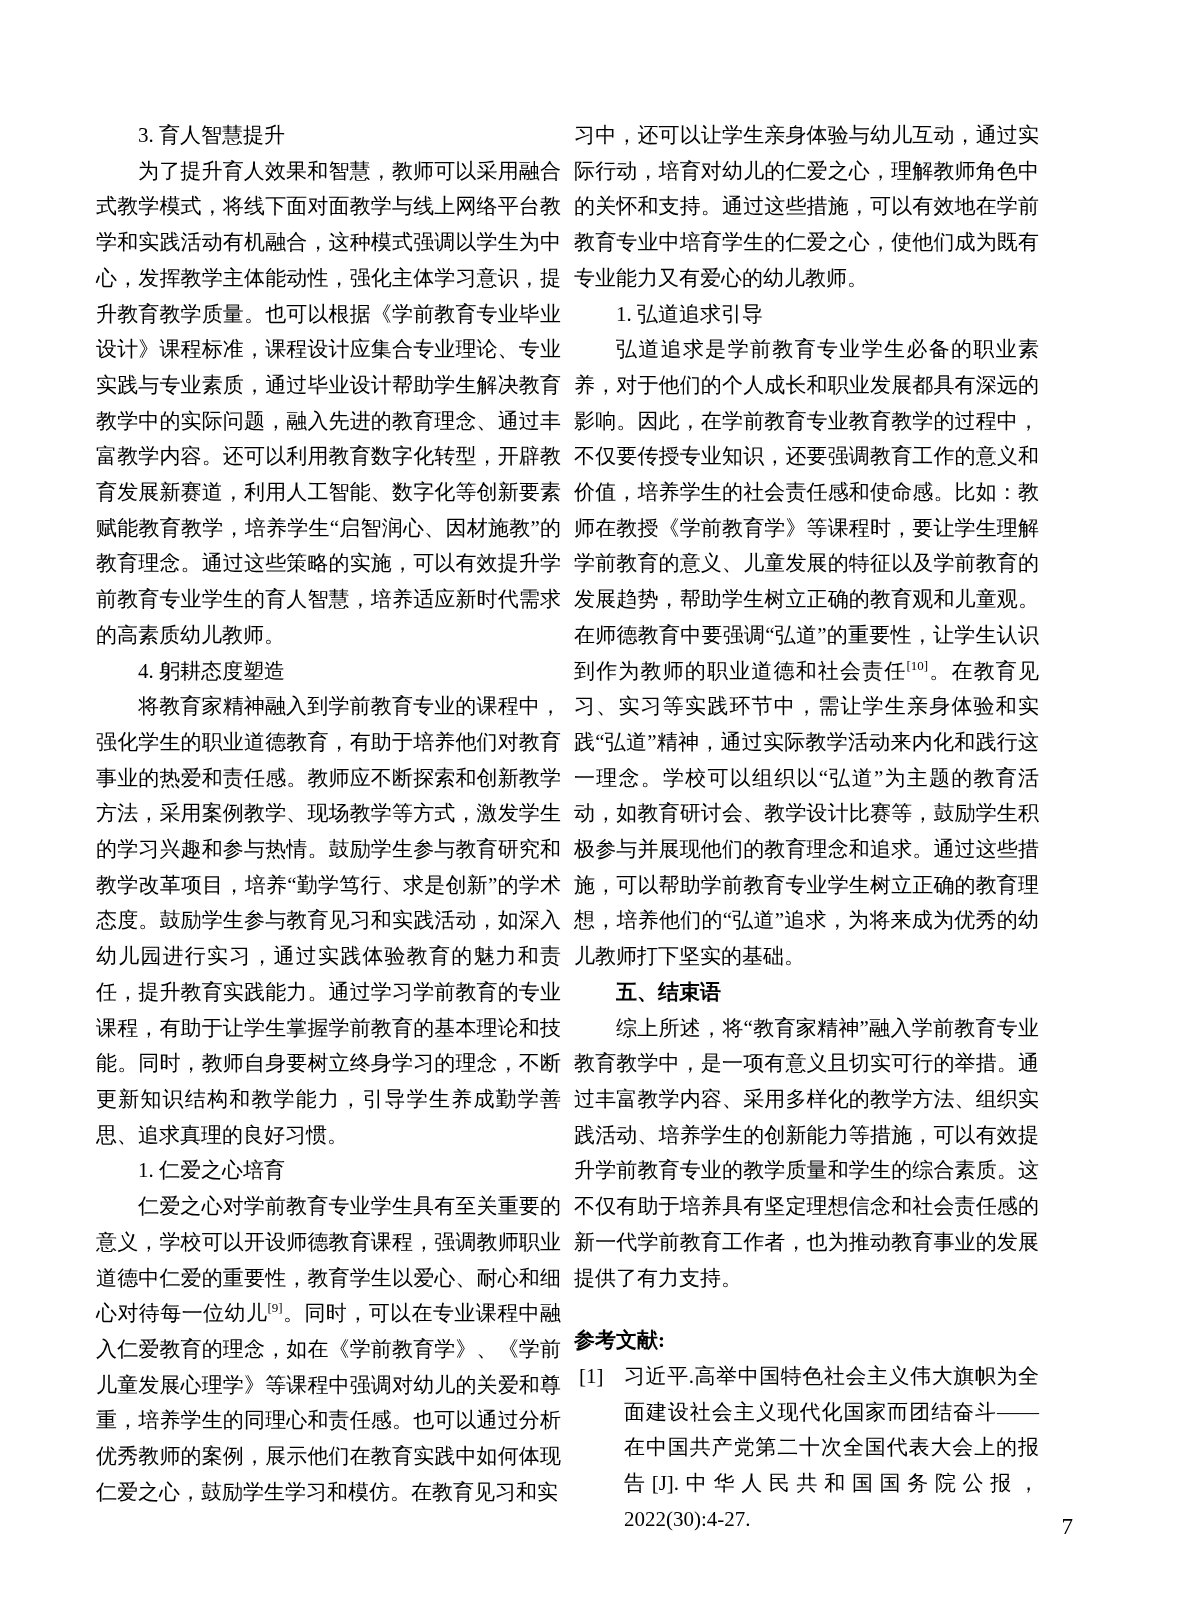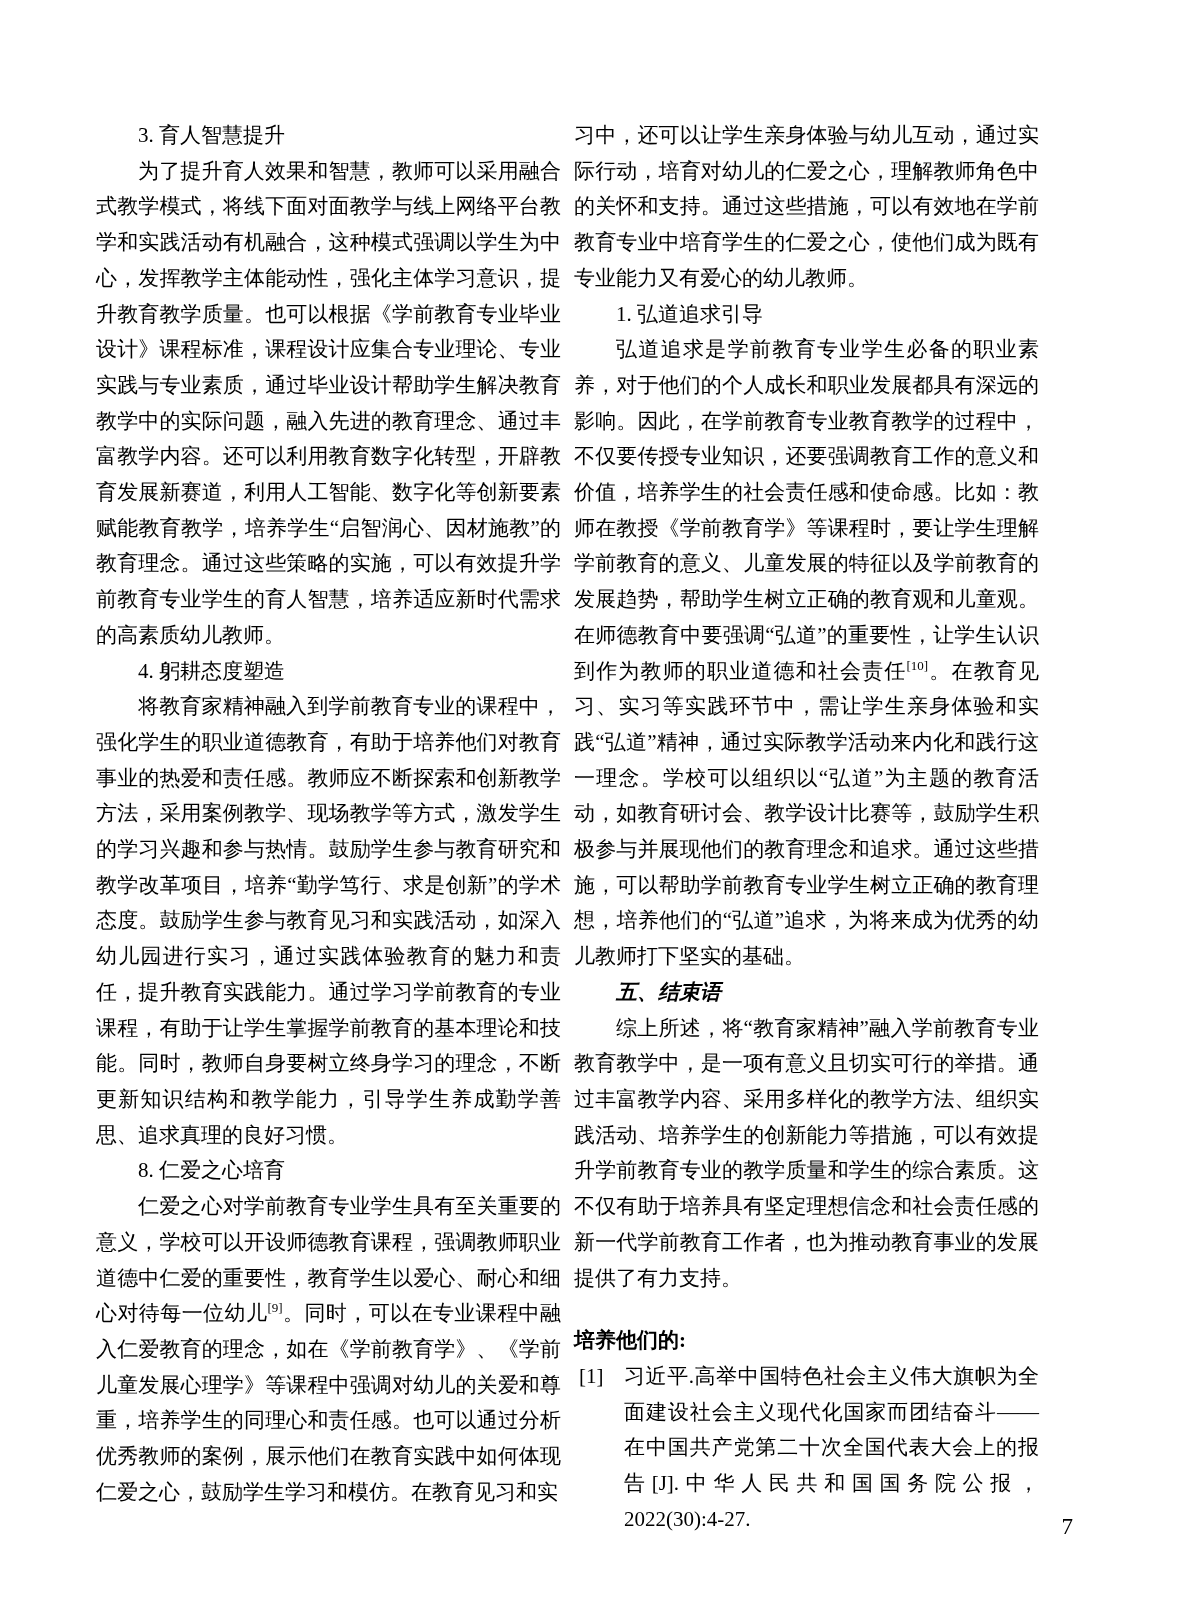--- a/index.html
+++ b/index.html
@@ -39,21 +39,20 @@
     margin: 0;
     text-indent: 2em;
     font-weight: normal;
     font-size: 21px;
   }
   .bold-heading {
     margin: 0;
     text-indent: 2em;
     font-weight: bold;
     font-size: 21px;
-    font-style: italic;
   }
   .sup-ref {
     font-size: 13px;
     vertical-align: super;
     line-height: 0;
   }
   .refs {
     margin-top: 27px;
   }
   .refs-heading {
@@ -85,35 +84,35 @@
 
 <div class="page">
 
   <div class="col col-left">
     <div class="sub-heading">3. 育人智慧提升</div>
     <p class="para">为了提升育人效果和智慧，教师可以采用融合式教学模式，将线下面对面教学与线上网络平台教学和实践活动有机融合，这种模式强调以学生为中心，发挥教学主体能动性，强化主体学习意识，提升教育教学质量。也可以根据《学前教育专业毕业设计》课程标准，课程设计应集合专业理论、专业实践与专业素质，通过毕业设计帮助学生解决教育教学中的实际问题，融入先进的教育理念、通过丰富教学内容。还可以利用教育数字化转型，开辟教育发展新赛道，利用人工智能、数字化等创新要素赋能教育教学，培养学生“启智润心、因材施教”的教育理念。通过这些策略的实施，可以有效提升学前教育专业学生的育人智慧，培养适应新时代需求的高素质幼儿教师。</p>
 
     <div class="sub-heading">4. 躬耕态度塑造</div>
     <p class="para">将教育家精神融入到学前教育专业的课程中，强化学生的职业道德教育，有助于培养他们对教育事业的热爱和责任感。教师应不断探索和创新教学方法，采用案例教学、现场教学等方式，激发学生的学习兴趣和参与热情。鼓励学生参与教育研究和教学改革项目，培养“勤学笃行、求是创新”的学术态度。鼓励学生参与教育见习和实践活动，如深入幼儿园进行实习，通过实践体验教育的魅力和责任，提升教育实践能力。通过学习学前教育的专业课程，有助于让学生掌握学前教育的基本理论和技能。同时，教师自身要树立终身学习的理念，不断更新知识结构和教学能力，引导学生养成勤学善思、追求真理的良好习惯。</p>
 
-    <div class="sub-heading">8. 仁爱之心培育</div>
+    <div class="sub-heading">1. 仁爱之心培育</div>
     <p class="para"><span>仁爱之心对学前教育专业学生具有至关重要的意义，学校可以开设师德教育课程，强调教师职业道德中仁爱的重要性，教育学生以爱心、耐心和细心对待每一位幼儿</span><span class="sup-ref">[9]</span><span>。同时，可以在专业课程中融入仁爱教育的理念，如在《学前教育学》、《学前儿童发展心理学》等课程中强调对幼儿的关爱和尊重，培养学生的同理心和责任感。也可以通过分析优秀教师的案例，展示他们在教育实践中如何体现仁爱之心，鼓励学生学习和模仿。在教育见习和实</span></p>
   </div>
 
   <div class="col col-right">
     <p class="para-cont">习中，还可以让学生亲身体验与幼儿互动，通过实际行动，培育对幼儿的仁爱之心，理解教师角色中的关怀和支持。通过这些措施，可以有效地在学前教育专业中培育学生的仁爱之心，使他们成为既有专业能力又有爱心的幼儿教师。</p>
 
     <div class="sub-heading">1. 弘道追求引导</div>
     <p class="para"><span>弘道追求是学前教育专业学生必备的职业素养，对于他们的个人成长和职业发展都具有深远的影响。因此，在学前教育专业教育教学的过程中，不仅要传授专业知识，还要强调教育工作的意义和价值，培养学生的社会责任感和使命感。比如：教师在教授《学前教育学》等课程时，要让学生理解学前教育的意义、儿童发展的特征以及学前教育的发展趋势，帮助学生树立正确的教育观和儿童观。在师德教育中要强调“弘道”的重要性，让学生认识到作为教师的职业道德和社会责任</span><span class="sup-ref">[10]</span><span>。在教育见习、实习等实践环节中，需让学生亲身体验和实践“弘道”精神，通过实际教学活动来内化和践行这一理念。学校可以组织以“弘道”为主题的教育活动，如教育研讨会、教学设计比赛等，鼓励学生积极参与并展现他们的教育理念和追求。通过这些措施，可以帮助学前教育专业学生树立正确的教育理想，培养他们的“弘道”追求，为将来成为优秀的幼儿教师打下坚实的基础。</span></p>
 
     <div class="bold-heading">五、结束语</div>
     <p class="para">综上所述，将“教育家精神”融入学前教育专业教育教学中，是一项有意义且切实可行的举措。通过丰富教学内容、采用多样化的教学方法、组织实践活动、培养学生的创新能力等措施，可以有效提升学前教育专业的教学质量和学生的综合素质。这不仅有助于培养具有坚定理想信念和社会责任感的新一代学前教育工作者，也为推动教育事业的发展提供了有力支持。</p>
 
     <div class="refs">
-      <div class="refs-heading">培养他们的:</div>
+      <div class="refs-heading">参考文献:</div>
       <div class="ref-item">
         <span class="ref-label">[1]</span><span>习近平.高举中国特色社会主义伟大旗帜为全面建设社会主义现代化国家而团结奋斗——在中国共产党第二十次全国代表大会上的报告[J].中华人民共和国国务院公报，2022(30):4-27.</span>
       </div>
     </div>
   </div>
 
   <div class="page-number">7</div>
 
 </div>
 

